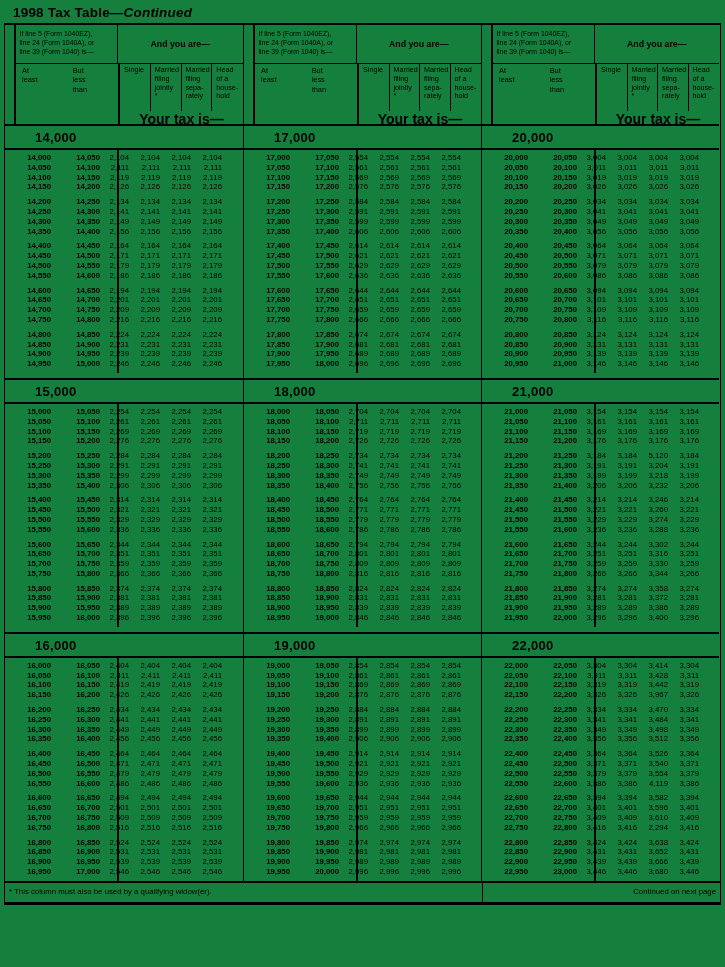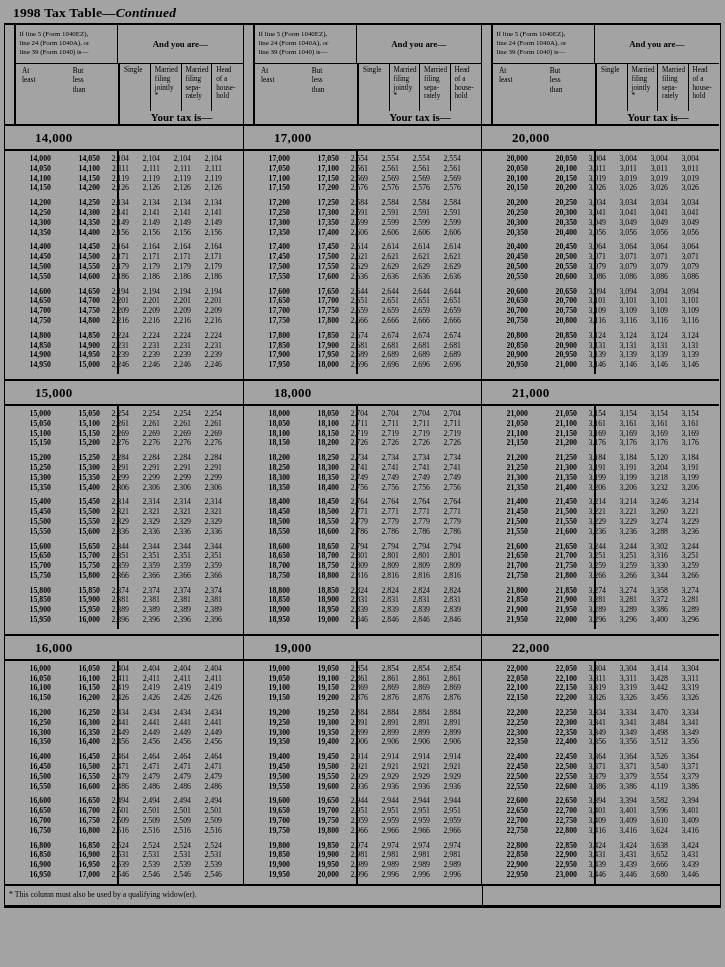--- a/index.html
+++ b/index.html
@@ -1,17 +1,17 @@
 <!DOCTYPE html>
 <html><head>
 <meta charset="utf-8">
 <style>
   html,body{margin:0;padding:0;background:#fff;}
-  .page{position:relative;width:725px;height:967px;background:#a3a3a3;color:#000;
-        font-family:Liberation Serif, serif;overflow:hidden;}
+  .page{position:relative;width:725px;height:967px;background:#15803d;color:#000;
+        font-family:Liberation Sans, sans-serif;overflow:hidden;}
   .title{position:absolute;top:5px;left:13px;font-size:13.5px;font-weight:bold;letter-spacing:.2px;}
   .title .cont{font-style:italic;}
   .table{position:absolute;top:23px;left:4px;width:717px;}
   .groups{display:flex;border-top:2.5px solid #000;border-left:1.5px solid #000;border-right:1.5px solid #000;box-sizing:border-box;}
   .group{width:238px;box-sizing:border-box;}
   .group + .group{border-left:1.5px solid #000;}
   
   .ghead{position:relative;border-bottom:2.5px solid #000;}
   .ghead::before{content:"";position:absolute;left:9px;top:0;bottom:0;width:1.5px;background:#000;}
   .ghead-top{display:flex;height:38px;border-bottom:1px solid #000;margin-left:10.5px;justify-content:flex-end;}
@@ -20,21 +20,21 @@
   .andyou{flex:1;display:flex;align-items:center;justify-content:center;font-size:8.8px;font-weight:bold;}
   .ghead-bot{display:flex;height:60px;margin-left:13px;}
   .inc-cols{width:102px;box-sizing:border-box;border-right:2.5px solid #000;display:flex;font-size:7.4px;}
   .col-atleast{width:46%;padding:2px 0 0 4px;white-space:pre-line;line-height:1.25;}
   .col-butless{width:54%;padding:2px 0 0 12px;white-space:pre-line;line-height:1.25;}
   .tax-part{flex:1;display:flex;flex-direction:column;}
   .taxlabels{flex:1;display:flex;}
   .tl{width:25%;box-sizing:border-box;border-right:1px solid #000;font-size:7.2px;line-height:1.22;
       padding:2px 1px 0 4px;white-space:pre-line;}
   .tl:last-child{border-right:none;}
-  .yourtax{height:13px;font-weight:bold;font-size:11px;text-align:center;}
+  .yourtax{height:13px;font-weight:bold;font-size:14px;text-align:center;}
   
   .banner{font-weight:bold;font-size:13px;padding:4px 0 3px 30px;border-bottom:2.5px solid #000;letter-spacing:.3px;}
   .section.later{margin-top:5px;}
   .section.later .banner{border-top:2.5px solid #000;}
   .rows{position:relative;padding:2px 0 4px;}
   .rows::before{content:"";position:absolute;left:111.5px;top:0;bottom:0;width:2.5px;background:#000;}
   .block{margin-top:5px;}
   .block:first-child{margin-top:1px;}
   .row{display:flex;height:9.8px;line-height:9.9px;font-size:7.8px;}
   .c{box-sizing:border-box;text-align:right;}
@@ -1594,21 +1594,21 @@
                   <div class="c c-tax">3,319</div>
                   <div class="c c-tax">3,319</div>
                   <div class="c c-tax">3,442</div>
                   <div class="c c-tax">3,319</div>
                 </div>
                 <div class="row">
                   <div class="c c-at">22,150</div>
                   <div class="c c-but">22,200</div>
                   <div class="c c-tax">3,326</div>
                   <div class="c c-tax">3,326</div>
-                  <div class="c c-tax">3,456</div>
+                  <div class="c c-tax">3,967</div>
                   <div class="c c-tax">3,326</div>
                 </div>
               </div>
               <div class="block">
                 <div class="row">
                   <div class="c c-at">22,200</div>
                   <div class="c c-but">22,250</div>
                   <div class="c c-tax">3,334</div>
                   <div class="c c-tax">3,334</div>
                   <div class="c c-tax">3,470</div>
@@ -1696,21 +1696,21 @@
                   <div class="c c-tax">3,409</div>
                   <div class="c c-tax">3,409</div>
                   <div class="c c-tax">3,610</div>
                   <div class="c c-tax">3,409</div>
                 </div>
                 <div class="row">
                   <div class="c c-at">22,750</div>
                   <div class="c c-but">22,800</div>
                   <div class="c c-tax">3,416</div>
                   <div class="c c-tax">3,416</div>
-                  <div class="c c-tax">3,624</div>
+                  <div class="c c-tax">2,294</div>
                   <div class="c c-tax">3,416</div>
                 </div>
               </div>
               <div class="block">
                 <div class="row">
                   <div class="c c-at">22,800</div>
                   <div class="c c-but">22,850</div>
                   <div class="c c-tax">3,424</div>
                   <div class="c c-tax">3,424</div>
                   <div class="c c-tax">3,638</div>
@@ -1740,15 +1740,16 @@
                   <div class="c c-tax">3,680</div>
                   <div class="c c-tax">3,446</div>
                 </div>
               </div>
             </div>
           </div>
         </div>
       </div>
     <div class="footbar">
       <div class="footnote">* This column must also be used by a qualifying widow(er).</div>
+      <div class="continued">Continued on next page</div>
     </div>
   </div>
 </div>
 
 </body></html>

